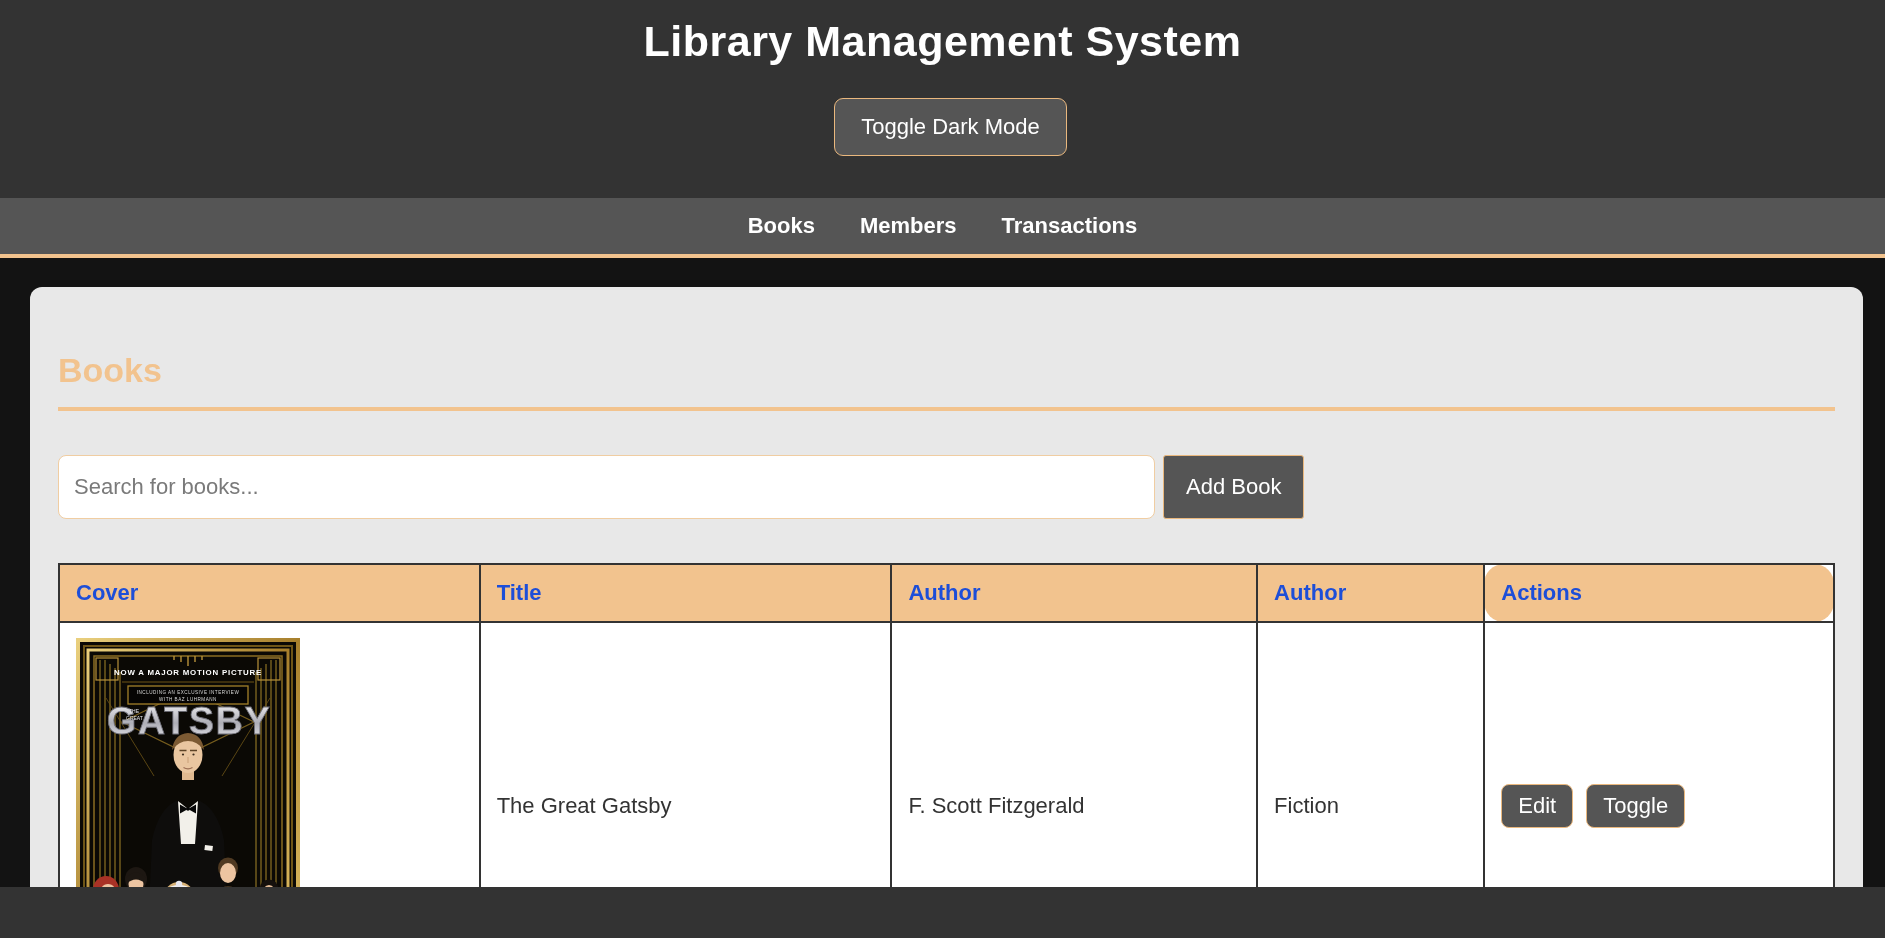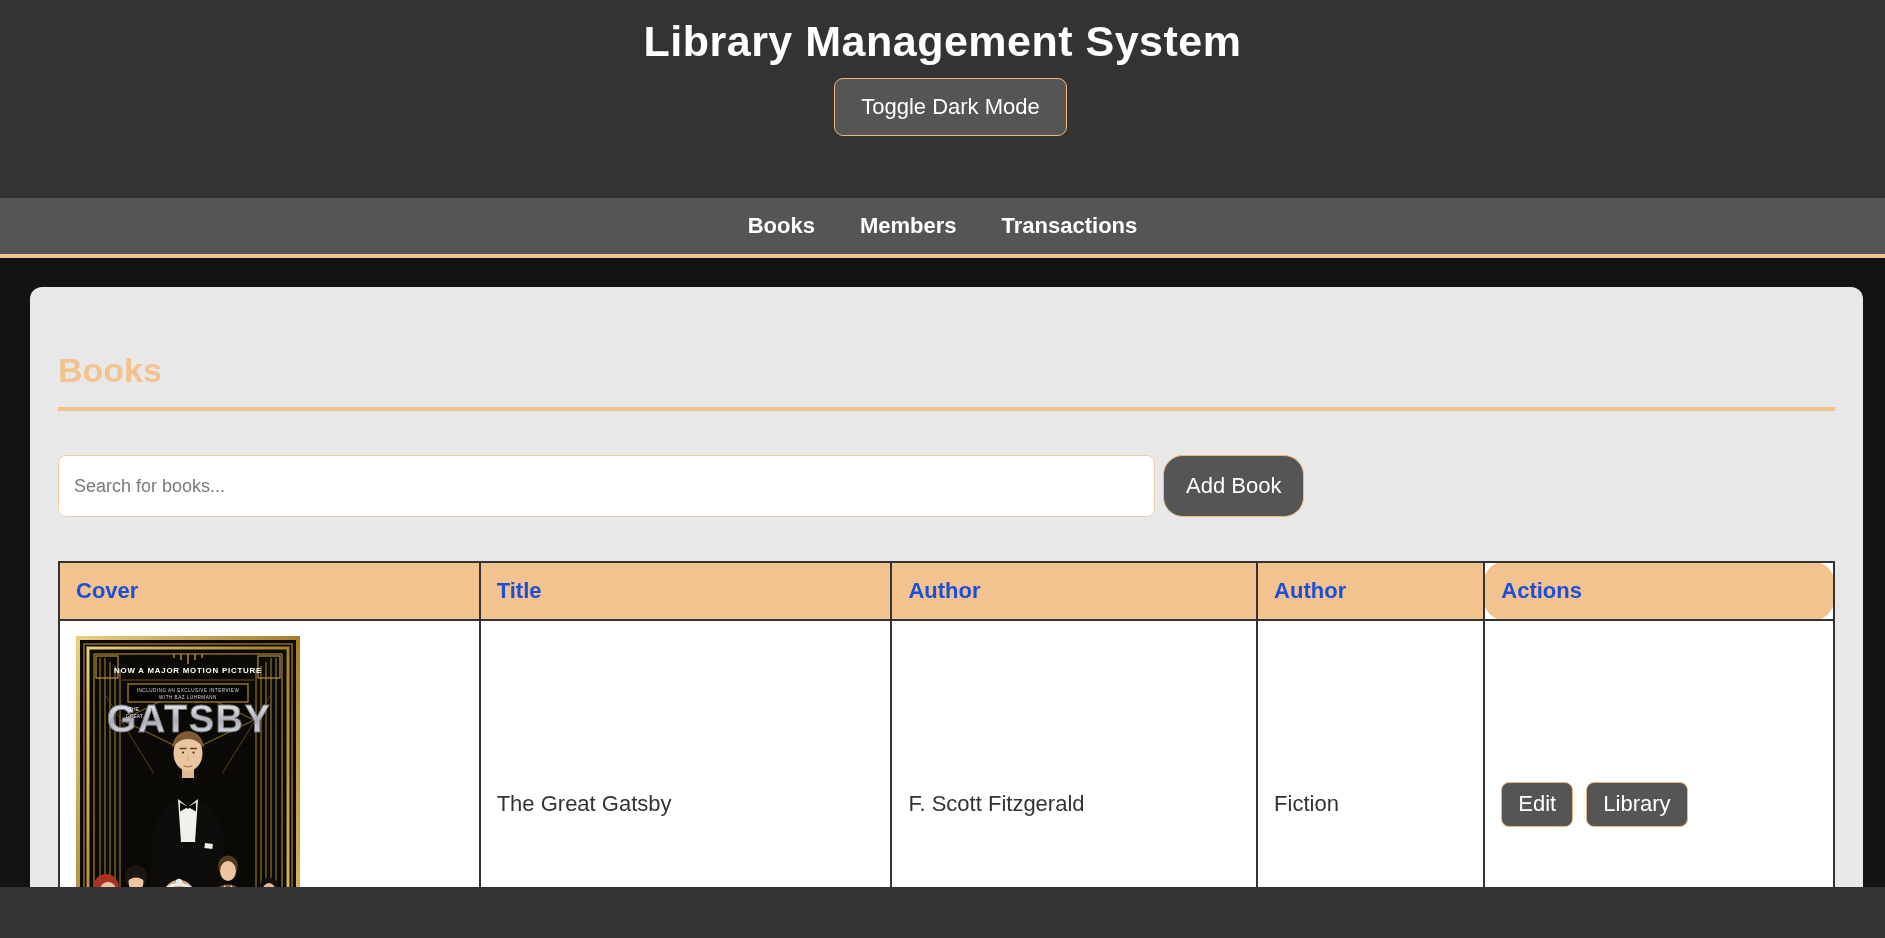--- a/index.html
+++ b/index.html
@@ -9,21 +9,21 @@
     background: #131313;
     font-family: "Liberation Sans", sans-serif;
     color: #333;
   }
 
   
   .site-header {
     background: #333333; height: 198px; text-align: center; padding-top: 17px;
   }
   .site-header h1 {
-    margin: 0 0 12px; font-size: 43px; font-weight: bold; color: #ffffff; letter-spacing: 0.5px;
+    margin: 0 0 32px; font-size: 43px; font-weight: bold; color: #ffffff; letter-spacing: 0.5px;
   }
   .header-buttons { display: flex; justify-content: center; gap: 9px; padding-left: 16px; }
   .btn {
     background: #555555; color: #ffffff;
     border: 1px solid #eab87e; border-radius: 9px;
     font-family: "Liberation Sans", sans-serif;
     font-size: 22px; padding: 15px 26px; cursor: pointer; line-height: 1.2;
   }
 
   
@@ -45,27 +45,27 @@
   .section-heading {
     color: #f2c38e; font-size: 34px; font-weight: bold; margin: 27px 0 0 0;
   }
   .accent-rule {
     border: none; border-top: 4px solid #f2c38e; margin: 17px 0 44px 0;
   }
 
   
   .search-row { display: flex; gap: 8px; margin-bottom: 44px; align-items: stretch; }
   .search-input {
-    width: 1097px; padding: 18px 15px; font-size: 18px;
+    width: 1097px; padding: 18px 15px; font-size: 22px;
     font-family: "Liberation Sans", sans-serif;
     border: 1px solid #f0cda2; border-radius: 8px; background: #ffffff; color: #333;
     outline: none;
   }
   .search-input::placeholder { color: #7a7a7a; }
-  .add-book-btn { padding: 17px 22px; border-radius: 20px; }
+  .add-book-btn { padding: 17px 22px; border-radius: 3px; }
 
   
   .books-table {
     width: 100%; border-collapse: collapse; background: #ffffff; table-layout: fixed;
   }
   .books-table th {
     background: #f2c38e; color: #1d4ed8; font-size: 22px; font-weight: bold;
     text-align: left; padding: 15px 16px; border: 2px solid #333333;
   }
   .books-table td {
@@ -220,20 +220,20 @@
               <circle cx="107" cy="264" r="1" fill="#3c2e1e"></circle>
               <path d="M99 273 q4 2.4 8 0" stroke="#b05a50" stroke-width="1.3" fill="none"></path>
             </g>
           </svg>
         </td>
         <td>The Great Gatsby</td>
         <td>F. Scott Fitzgerald</td>
         <td>Fiction</td>
         <td>
           <button class="btn row-btn">Edit</button>
-          <button class="btn row-btn">Library</button>
+          <button class="btn row-btn">Toggle</button>
         </td>
       </tr>
     </tbody>
   </table>
 </main>
 
 <footer class="site-footer"></footer>
 
 </body></html>

